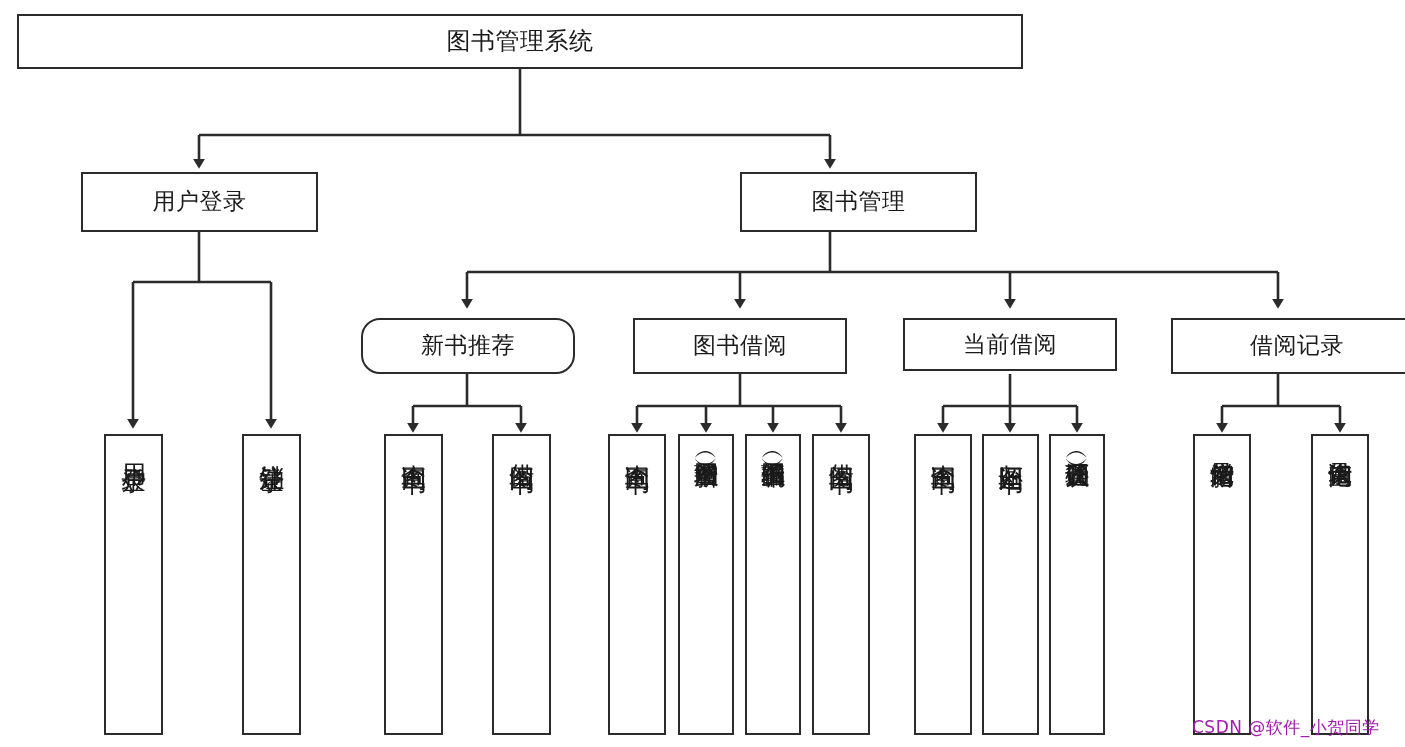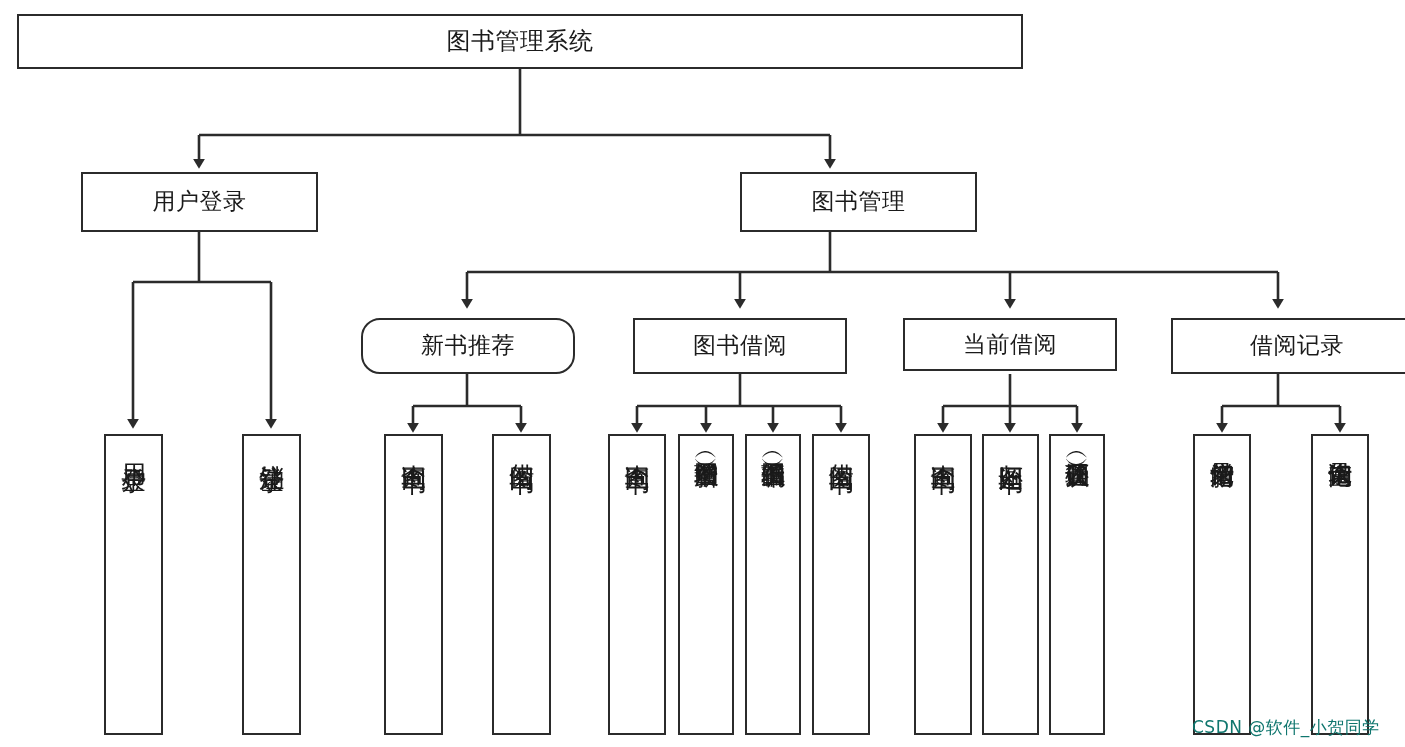--- a/index.html
+++ b/index.html
@@ -62,21 +62,21 @@
     line-height: 1.1;
     letter-spacing: 2px;
     white-space: nowrap;
   }
   .node.v.tall .node-label {
     font-size: 24px;
     letter-spacing: 0px;
   }
   .watermark {
     position: absolute;
-    color: #0f766e;
+    color: #a21caf;
     font-size: 17px;
     white-space: nowrap;
     letter-spacing: 0.5px;
     font-family: "DejaVu Sans", "Liberation Sans", sans-serif;
   }
 </style>
 </head>
 <body>
 
 <div id="canvas">

